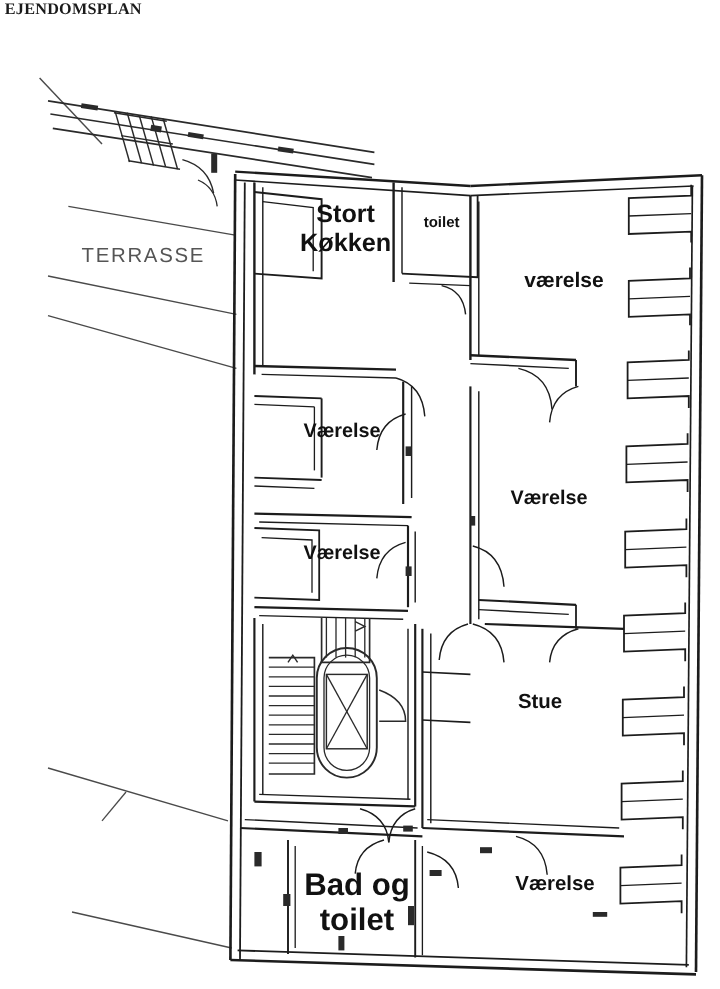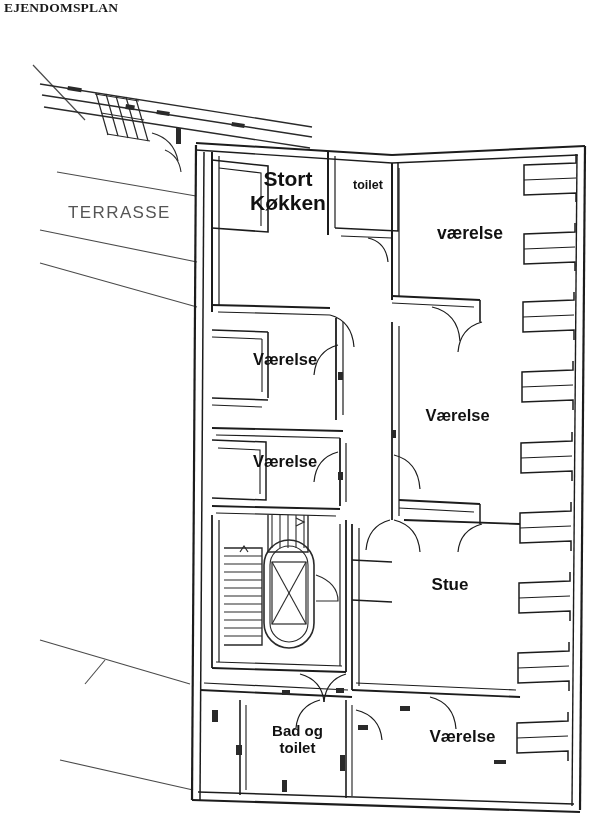--- a/index.html
+++ b/index.html
@@ -42,21 +42,21 @@
     white-space: pre-line;
     pointer-events: none;
   }
   .lbl-kokken   { left: 233px; top: 167px; width: 110px; font-size: 21px; }
   .lbl-toilet   { left: 337px; top: 178px; width: 62px;  font-size: 12.5px; }
   .lbl-vaer-tr  { left: 410px; top: 224px; width: 120px; font-size: 17.5px; }
   .lbl-vaer-l1  { left: 225px; top: 350px; width: 120px; font-size: 16.5px; }
   .lbl-vaer-l2  { left: 225px; top: 452px; width: 120px; font-size: 16.5px; }
   .lbl-vaer-r1  { left: 395px; top: 406px; width: 125px; font-size: 16.5px; }
   .lbl-stue     { left: 405px; top: 575px; width: 90px;  font-size: 17px; }
-  .lbl-bad      { left: 235px; top: 723px; width: 125px; font-size: 15px; }
+  .lbl-bad      { left: 235px; top: 723px; width: 125px; font-size: 26px; }
   .lbl-vaer-r2  { left: 400px; top: 727px; width: 125px; font-size: 17px; }
   .terrasse-label {
     position: absolute;
     left: 68px;
     top: 203px;
     font-family: "Liberation Sans", sans-serif;
     font-size: 17px;
     letter-spacing: 1.4px;
     color: #555555;
     white-space: nowrap;

